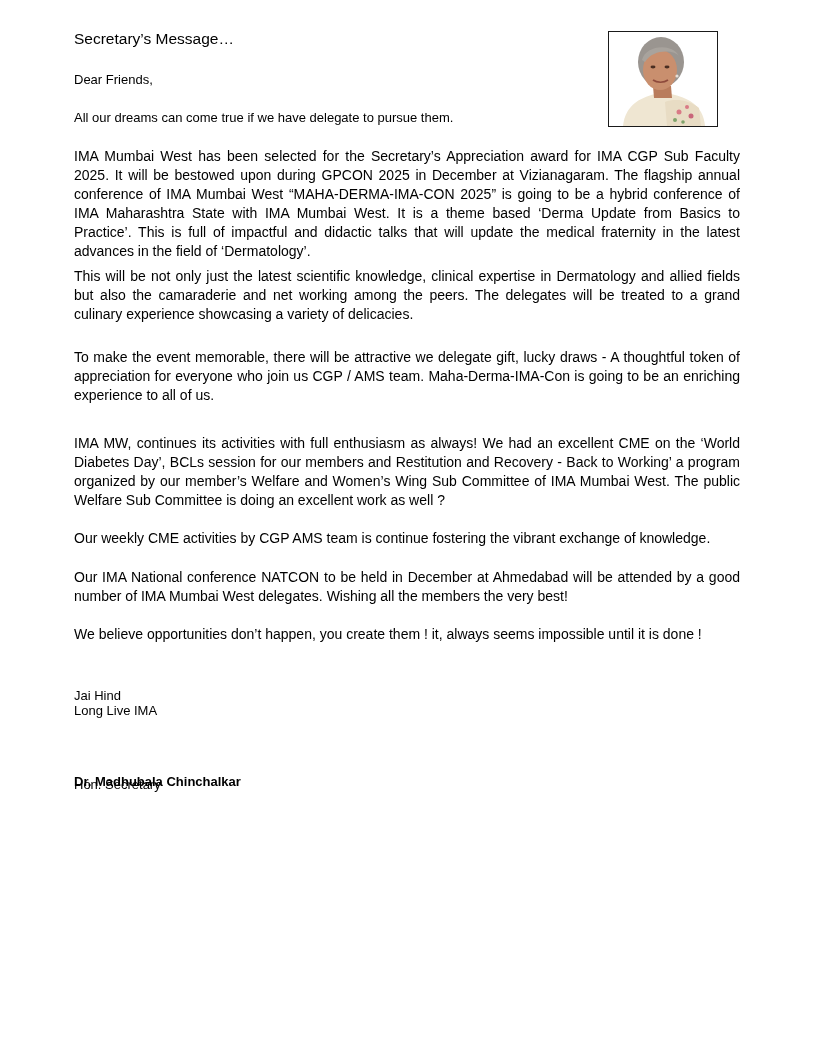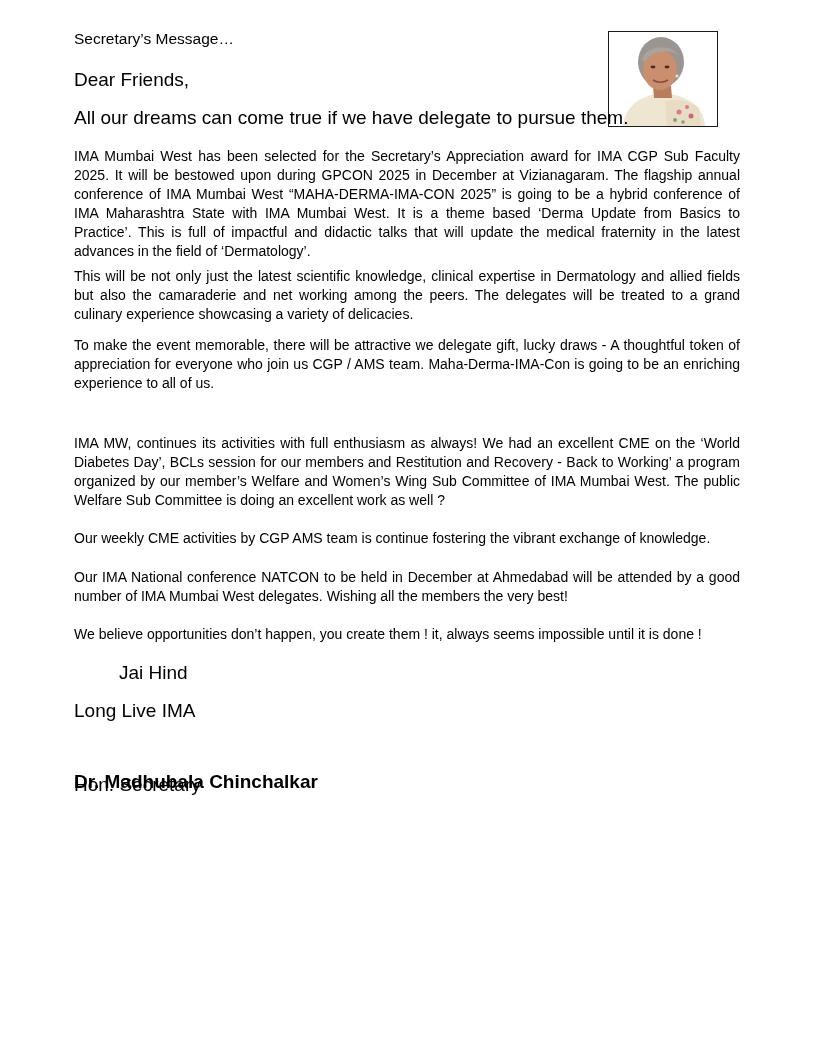--- a/index.html
+++ b/index.html
@@ -1,19 +1,19 @@
 <!DOCTYPE html>
 <html><head>
   <meta charset="utf-8">
   <style>
     html, body { margin: 0; padding: 0; background: #ffffff; }
     body { width: 816px; height: 1056px; position: relative; overflow: hidden;
       font-family: "Liberation Sans", "DejaVu Sans", sans-serif; color: #000; }
     .title { position: absolute; left: 74px; top: 29px; font-size: 15.5px; line-height: 19px; white-space: nowrap; }
-    .line { position: absolute; left: 74px; font-size: 19px; line-height: 19px; white-space: nowrap; }
+    .line { position: absolute; left: 74px; font-size: 13px; line-height: 19px; white-space: nowrap; }
     .para { position: absolute; left: 74px; width: 666px; font-size: 14px; line-height: 19.1px; text-align: justify; }
     .bold { font-weight: bold; }
     .photo-frame { position: absolute; left: 608px; top: 31px; width: 108px; height: 94px;
       border: 1px solid #1a1a1a; background: #fff; overflow: hidden; }
     .photo-frame svg { display: block; }
   </style>
 </head>
 <body>
 
 <div>
@@ -46,31 +46,31 @@
   </div>
 
   <div class="line" style="top:70px;">Dear Friends,</div>
 
   <div class="line" style="top:108px;">All our dreams can come true if we have delegate to pursue them.</div>
 
   <div class="para" style="top:147px;">IMA Mumbai West has been selected for the Secretary’s Appreciation award for IMA  CGP Sub Faculty 2025. It will be bestowed upon during GPCON 2025 in December at Vizianagaram. The flagship annual conference of IMA Mumbai West “MAHA-DERMA-IMA-CON 2025” is going to be a hybrid conference of IMA Maharashtra State with IMA Mumbai West. It is a theme based ‘Derma Update from Basics to Practice’. This is full of impactful and didactic talks that will update the medical fraternity in the latest advances in the field of ‘Dermatology’.</div>
 
   <div class="para" style="top:267px;">This will be not only just the latest scientific knowledge, clinical expertise in Dermatology and allied fields but also the camaraderie and net working among the peers. The delegates will be treated to a grand culinary experience showcasing a variety of delicacies.</div>
 
-  <div class="para" style="top:336px;">To make the event memorable, there will be attractive we delegate gift, lucky draws - A thoughtful token of appreciation for everyone who join us CGP / AMS team. Maha-Derma-IMA-Con  is going to be an enriching experience to all of us.</div>
+  <div class="para" style="top:348px;">To make the event memorable, there will be attractive we delegate gift, lucky draws - A thoughtful token of appreciation for everyone who join us CGP / AMS team. Maha-Derma-IMA-Con  is going to be an enriching experience to all of us.</div>
 
   <div class="para" style="top:434px;">IMA MW, continues its activities with full enthusiasm as always! We had an excellent CME on  the ‘World Diabetes Day’, BCLs session for our members and Restitution and Recovery - Back to Working’ a program organized by our member’s Welfare and Women’s Wing Sub Committee of IMA Mumbai West. The public Welfare Sub Committee is doing an excellent work as well ?</div>
 
   <div class="para" style="top:529px;">Our weekly CME activities by CGP AMS team is continue fostering the vibrant exchange of knowledge.</div>
 
   <div class="para" style="top:568px;">Our IMA National conference NATCON to be held in December at Ahmedabad will be attended by a good number of IMA Mumbai West delegates. Wishing all the members the very best!</div>
 
   <div class="para" style="top:625px;">We believe opportunities don’t happen, you create them ! it, always seems impossible until it is done !</div>
 
-  <div class="line" style="top:663px;margin-left:45px;">Jai Hind</div>
+  <div class="line" style="top:686px;">Jai Hind</div>
 
   <div class="line" style="top:701px;">Long Live IMA</div>
 
   <div class="line bold" style="top:772px;">Dr. Madhubala Chinchalkar</div>
 
   <div class="line" style="top:775px;">Hon. Secretary</div>
 
 </div>
 
 </body></html>

